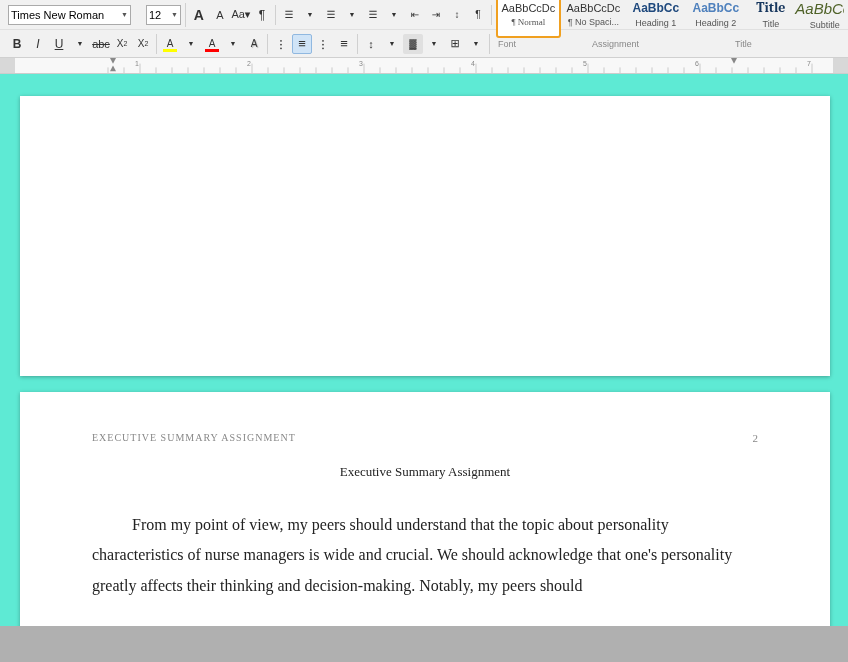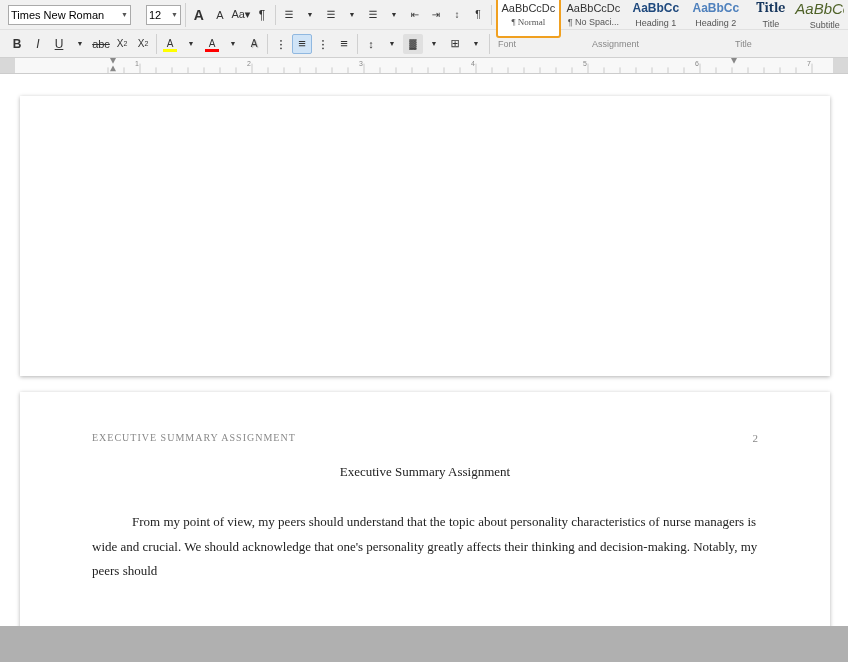--- a/index.html
+++ b/index.html
@@ -44,21 +44,21 @@
       height: 16px;
       background: #f8f8f8;
       border-bottom: 1px solid #ccc;
       position: relative;
       overflow: hidden;
     }
     .ruler svg { width: 100%; height: 100%; }
 
     
     .doc-area {
-      background: #ffffff;
+      background: #5eead4;
       padding: 22px 20px;
       overflow-y: auto;
       height: calc(662px - 110px);
     }
 
     .page {
       background: white;
       width: 810px;
       min-height: 280px;
       margin: 0 auto 16px auto;
@@ -89,21 +89,21 @@
     .page-title-center {
       text-align: center;
       font-family: 'Times New Roman', serif;
       font-size: 13px;
       margin-bottom: 20px;
       color: #222;
     }
 
     .page-body {
       font-family: 'Times New Roman', serif;
-      font-size: 13px;
+      font-size: 16px;
       line-height: 1.9;
       color: #222;
       text-indent: 40px;
       margin-top: 30px;
     }
 
     
     .font-controls {
       display: flex;
       align-items: center;

